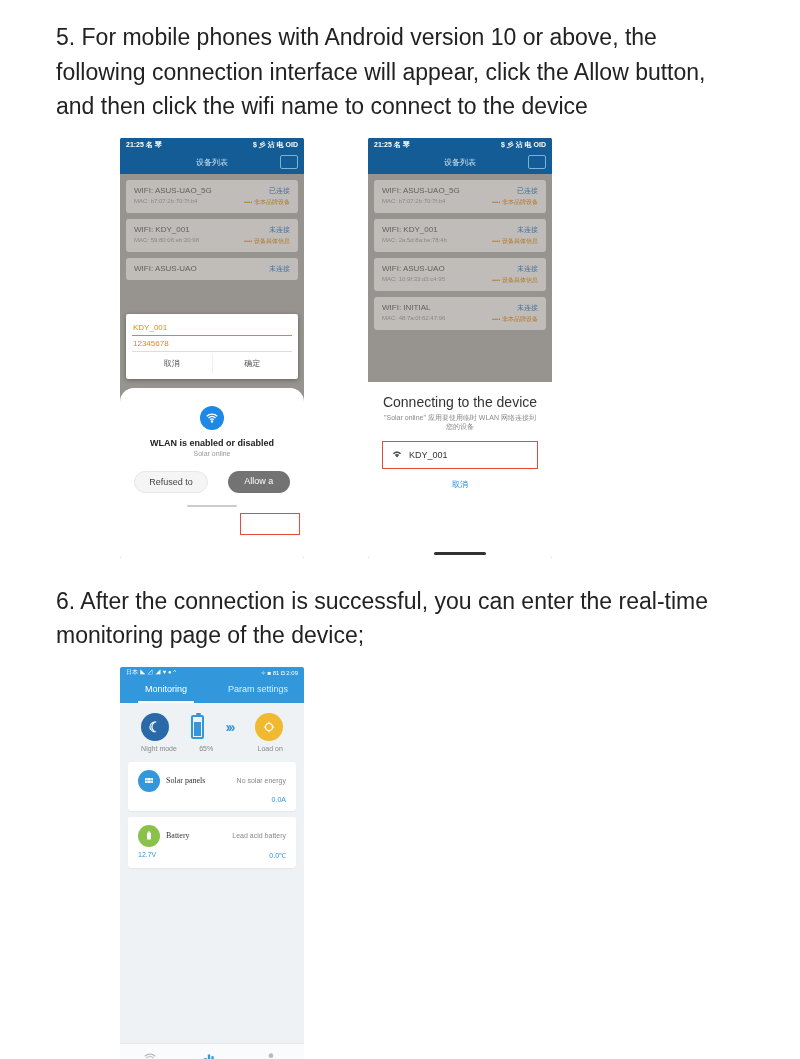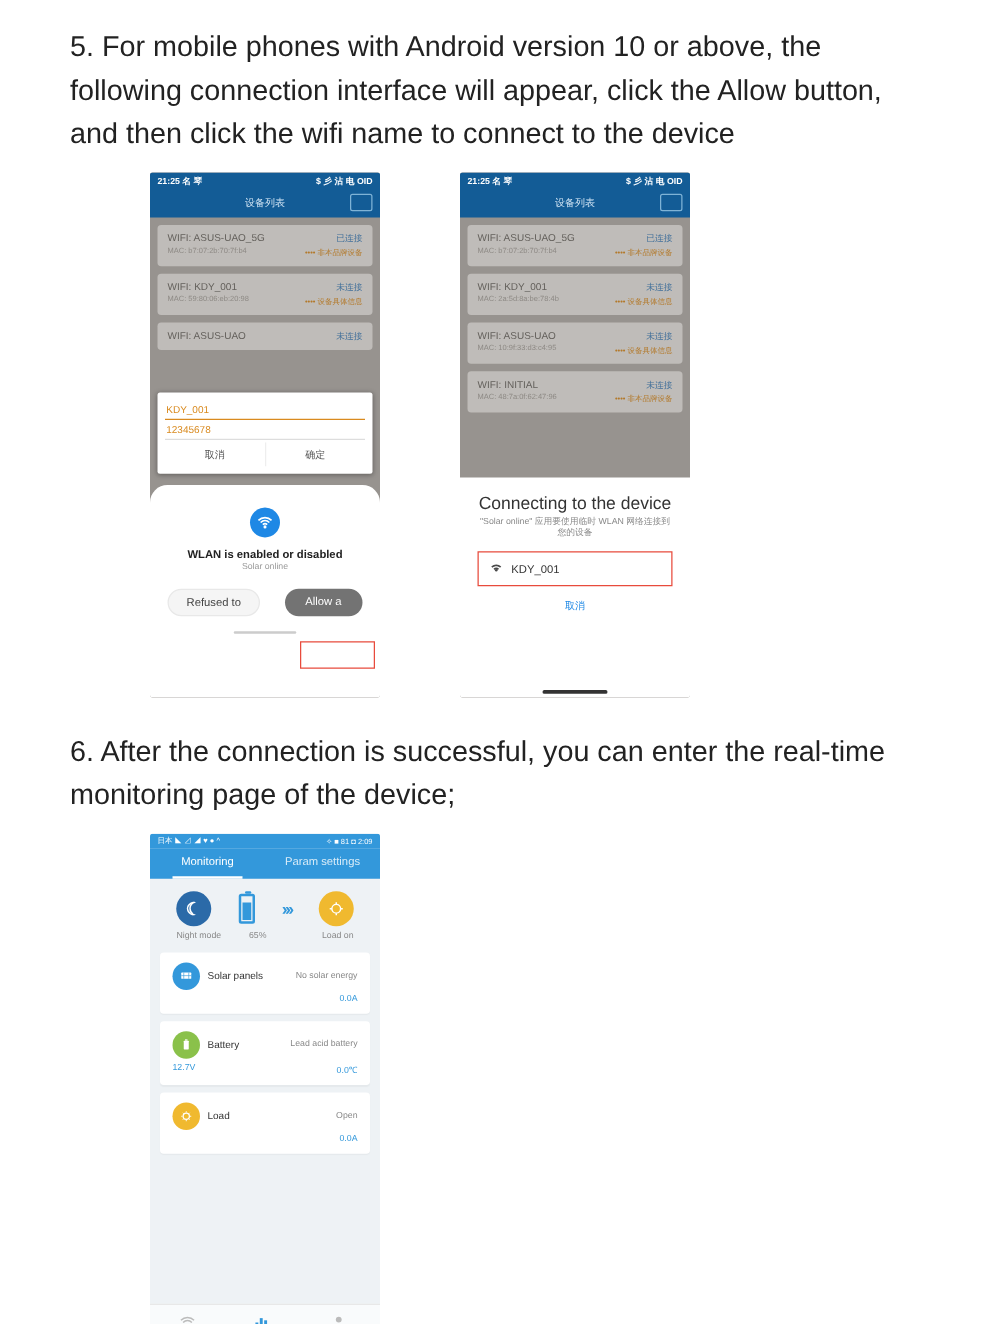--- a/index.html
+++ b/index.html
@@ -127,21 +127,21 @@
     background: #fff; border-radius: 3px; margin-bottom: 6px; padding: 8px 10px;
     box-shadow: 0 1px 1px rgba(0,0,0,0.04);
   }
   .card .crow { display: flex; align-items: center; justify-content: space-between; }
   .card .crow2 { display: flex; justify-content: space-between; margin-top: 4px; font-size: 7px; color: #3398db; }
   .cic { width: 22px; height: 22px; border-radius: 50%; display: inline-flex; align-items: center; justify-content: center; margin-right: 6px; }
   .cic.blue { background: #3398db; }
   .cic.green { background: #8ac14a; }
   .cic.yellow { background: #f0b92f; }
   .cic svg { width: 12px; height: 12px; }
-  .clabel { font-size: 8px; color: #333; flex: 1; }
+  .clabel { font-size: 8px; color: #333; flex: 1; font-family: Liberation Serif, serif; }
   .cright { font-size: 7px; color: #888; }
   .bottomnav {
     position: absolute; bottom: 16px; left: 0; right: 0; height: 40px; background: #f9fbfc;
     border-top: 1px solid #e8e8e8; display: flex; justify-content: space-around; align-items: center;
     font-size: 6px; color: #bbb;
   }
   .navitem { display: flex; flex-direction: column; align-items: center; gap: 1px; }
   .navitem.active { color: #3398db; }
   .navitem .ni { font-size: 13px; }
   .sysbar {
@@ -361,36 +361,20 @@
                 </svg>
               </span>
             <span class="clabel">Battery</span>
             <span class="cright">Lead acid battery</span>
           </div>
           <div class="crow2">
               <span>12.7V</span>
               <span>0.0℃</span>
             </div>
         </div>
-        <div class="card">
-          <div class="crow">
-            <span class="cic yellow">
-                <svg viewBox="0 0 24 24" fill="#fff">
-                  <circle cx="12" cy="12" r="5" stroke="#fff" stroke-width="2" fill="none"></circle>
-                  <path d="M12 4v2M12 18v2M4 12h2M18 12h2M6.5 6.5l1.4 1.4M16.1 16.1l1.4 1.4M6.5 17.5l1.4-1.4M16.1 7.9l1.4-1.4" stroke="#fff" stroke-width="1.5"></path>
-                </svg>
-              </span>
-            <span class="clabel">Load</span>
-            <span class="cright">Open</span>
-          </div>
-          <div class="crow2">
-              <span></span>
-              <span>0.0A</span>
-            </div>
-        </div>
       </div>
       <div class="bottomnav">
         <div class="navitem">
           <span class="ni">
             <svg width="14" height="14" viewBox="0 0 24 24" fill="none" stroke="#bbb" stroke-width="2">
                 <path d="M3 9c5-5 13-5 18 0"></path>
                 <path d="M6 12c3.5-3.5 8.5-3.5 12 0"></path>
                 <circle cx="12" cy="17" r="1.5" fill="#bbb"></circle>
               </svg>
           </span>

